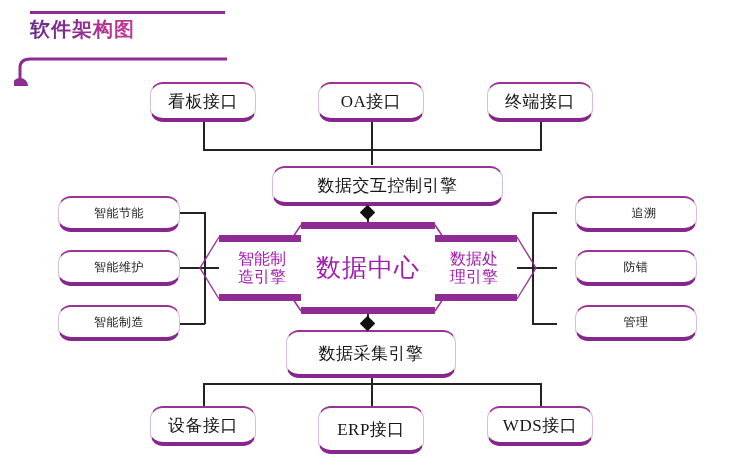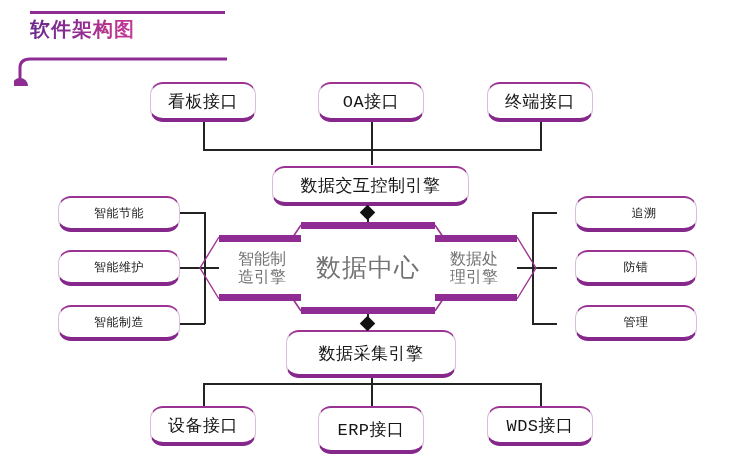--- a/index.html
+++ b/index.html
@@ -31,34 +31,34 @@
     box-sizing:border-box;
     background:#ffffff;
     border-radius:13px;
     border-top:2.5px solid #9B3393;
     border-bottom:4.5px solid #86278C;
     border-left:1px solid #d9bcd9;
     border-right:1px solid #d9bcd9;
     display:flex;align-items:center;justify-content:center;
     color:#151515;
     font-size:17px;
-    font-family:Liberation Mono, monospace;
+    font-family:Liberation Serif, serif;
     letter-spacing:.5px;
     white-space:nowrap;
     z-index:4;
   }
   .nodebox.small{font-size:12px;}
 
   
   .hex{
     position:absolute;
     box-sizing:border-box;
     display:flex;align-items:center;justify-content:center;
     text-align:center;
-    color:#737373;
+    color:#a21caf;
     font-family:"DejaVu Sans","Liberation Sans",sans-serif;
     white-space:pre-line;
     line-height:1.12;
   }
   .hex .hexbg{
     position:absolute;inset:0;
     background:#ffffff;
     border-top:7px solid #8E2C94;
     border-bottom:7px solid #8E2C94;
     box-sizing:border-box;
@@ -139,21 +139,21 @@
   <div class="nodebox" id="box-kanban" style="left:150px;top:82px;width:106px;height:40px;">
     <span>看板接口</span>
   </div>
   <div class="nodebox" id="box-oa" style="left:318px;top:82px;width:106px;height:40px;">
     <span>OA接口</span>
   </div>
   <div class="nodebox" id="box-terminal" style="left:487px;top:82px;width:106px;height:40px;">
     <span>终端接口</span>
   </div>
 
-  <div class="nodebox" id="box-interaction" style="left:272px;top:166px;width:197px;height:40px;">
+  <div class="nodebox" id="box-interaction" style="left:272px;top:166px;width:231px;height:40px;">
     <span>数据交互控制引擎</span>
   </div>
 
   <div class="nodebox small" style="left:58px;top:196px;width:122px;height:36px;">
     <span>智能节能</span>
   </div>
   <div class="nodebox small" style="left:58px;top:250px;width:122px;height:36px;">
     <span>智能维护</span>
   </div>
   <div class="nodebox small" style="left:58px;top:305px;width:122px;height:36px;">

